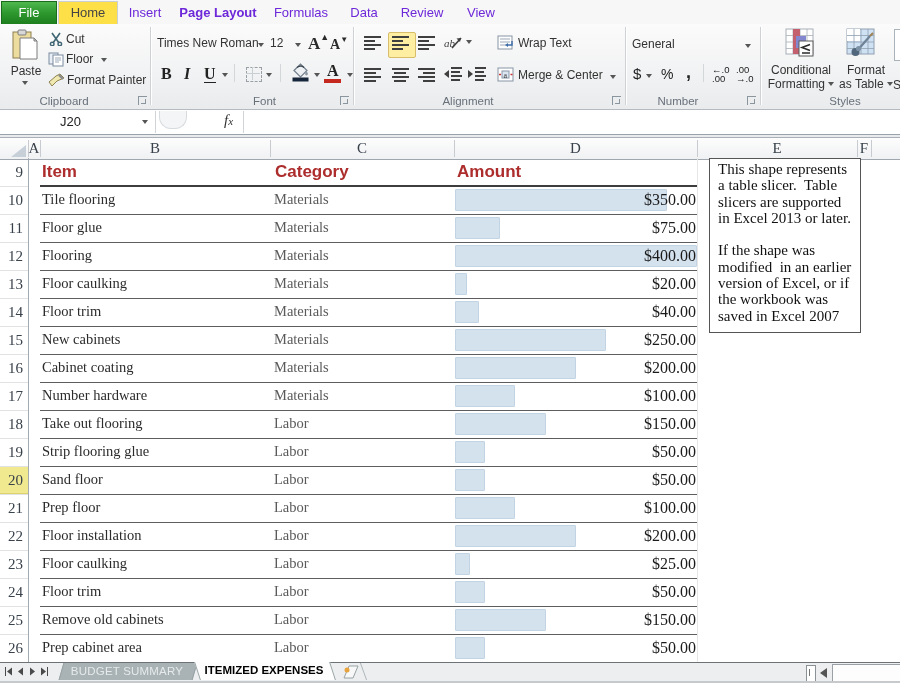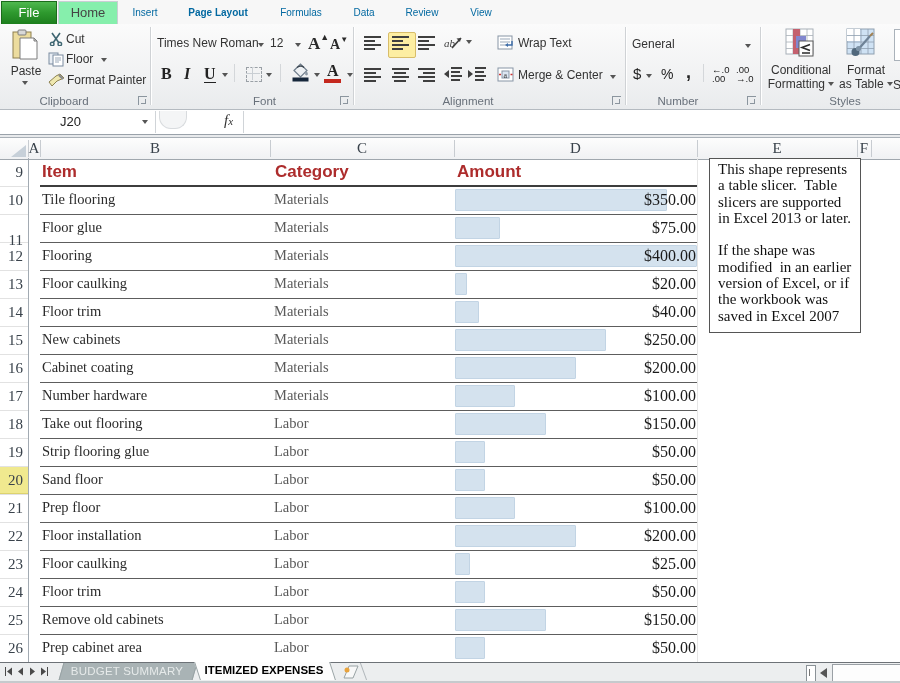--- a/index.html
+++ b/index.html
@@ -5,22 +5,22 @@
   font-family:"Liberation Sans",sans-serif;}
 .ab{position:absolute;}
 .ser{font-family:"Liberation Serif",serif;}
 .tri-d{display:inline-block;width:0;height:0;border-left:3.5px solid transparent;
   border-right:3.5px solid transparent;border-top:4px solid #555;vertical-align:middle;}
 
 #tabstrip{position:absolute;left:0;top:0;width:900px;height:24px;background:#f7f7f7;}
 #filebtn{position:absolute;left:1px;top:1px;width:54px;height:23px;
   background:linear-gradient(#4fb84f,#2f9a2f 45%,#1b7c1b);border:1px solid #1a6b1a;
   border-bottom:none;color:#fff;font-size:13px;text-align:center;line-height:22px;}
-.rtab{position:absolute;top:2px;height:22px;line-height:22px;font-size:10px;color:#0369a1;}
-#hometab{position:absolute;left:58px;top:1px;width:58px;height:23px;background:#86efac;
+.rtab{position:absolute;top:2px;height:22px;line-height:22px;font-size:13px;color:#6d28d9;}
+#hometab{position:absolute;left:58px;top:1px;width:58px;height:23px;background:#fde047;
   border:1px solid #c9ced3;border-bottom:none;color:#444;font-size:13px;text-align:center;line-height:22px;}
 
 #ribbon{position:absolute;left:0;top:24px;width:900px;height:85px;
   background:linear-gradient(#fbfbfb,#f1f2f3 60%,#e9ebed);border-bottom:1px solid #b4bac0;}
 .gdiv{position:absolute;top:3px;height:78px;width:1px;background:#cfd2d5;border-right:1px solid #fff;}
 .glabel{position:absolute;top:70px;height:14px;line-height:14px;font-size:11.5px;color:#68707a;text-align:center;}
 .launch{position:absolute;top:72px;width:8px;height:8px;border-left:1px solid #8b959e;border-top:1px solid #8b959e;}
 .launch:after{content:"";position:absolute;left:2px;top:2px;width:4px;height:4px;
   border-right:1px solid #8b959e;border-bottom:1px solid #8b959e;}
 .btxt{font-size:12px;color:#333;}
@@ -253,21 +253,21 @@
 <div class="gutline" style="top:466px"></div>
 <div class="gutline" style="top:494px"></div>
 <div class="gutline" style="top:522px"></div>
 <div class="gutline" style="top:550px"></div>
 <div class="gutline" style="top:578px"></div>
 <div class="gutline" style="top:606px"></div>
 <div class="gutline" style="top:634px"></div>
 <div class="gutline" style="top:662px"></div>
 <div class="rownum" style="top:158px">9</div>
 <div class="rownum" style="top:186px">10</div>
-<div class="rownum" style="top:226px">11</div>
+<div class="rownum" style="top:214px">11</div>
 <div class="rownum" style="top:242px">12</div>
 <div class="rownum" style="top:270px">13</div>
 <div class="rownum" style="top:298px">14</div>
 <div class="rownum" style="top:326px">15</div>
 <div class="rownum" style="top:354px">16</div>
 <div class="rownum" style="top:382px">17</div>
 <div class="rownum" style="top:410px">18</div>
 <div class="rownum" style="top:438px">19</div>
 <div class="rownum" style="top:466px">20</div>
 <div class="rownum" style="top:494px">21</div>

